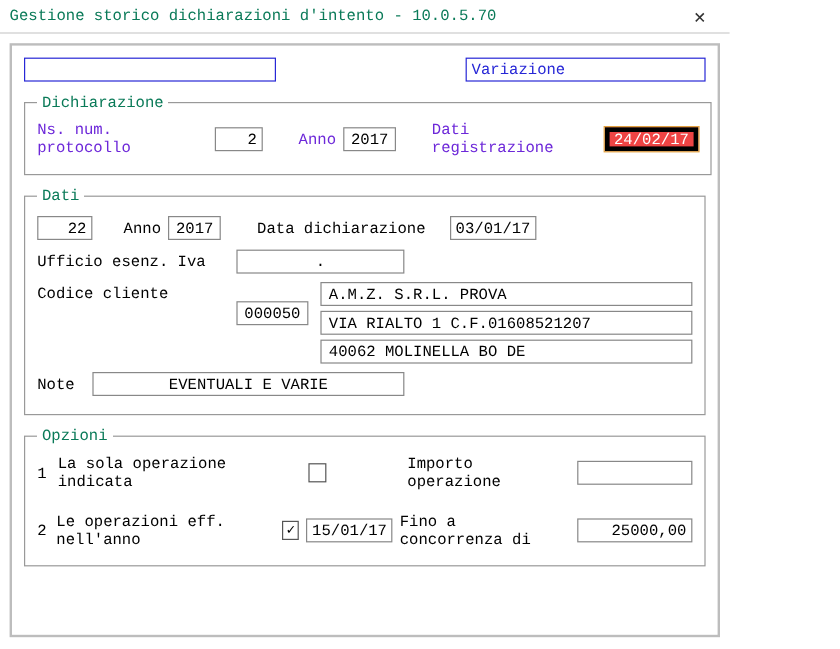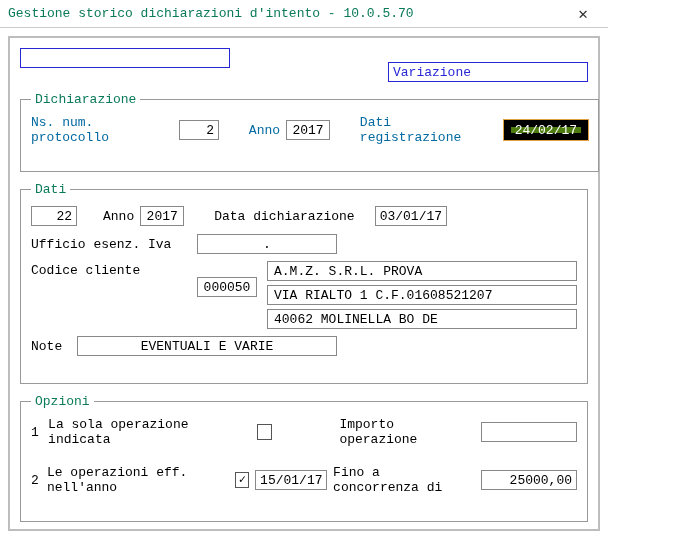--- a/index.html
+++ b/index.html
@@ -58,42 +58,42 @@
     background: #fff;
     padding: 0 4px;
     font-family: inherit;
     font-size: 13px;
     text-align: center;
   }
   .field.right { text-align: right; }
   fieldset {
     border: 1px solid #999;
     margin: 0 0 10px 0;
-    padding: 8px 10px 20px 10px;
+    padding: 8px 10px 8px 10px;
     position: relative;
     font-family: Liberation Mono, monospace;
   }
   legend {
     color: #0a7a58;
     padding: 0 4px;
     font-size: 13px;
   }
   .row {
     display: flex;
     align-items: center;
     gap: 6px;
     margin-bottom: 6px;
     min-height: 22px;
   }
-  .lbl-blue { color: #0369a1; }
+  .lbl-blue { color: #6d28d9; }
   .lbl { color: #000; }
   .sel {
-    background: #4d7c0f;
+    background: #ef4444;
     color: #fff;
-    border: 7px solid #000000;
+    border: 4px solid #000000;
     outline: 1px solid #e0a040;
     padding: 0 4px;
     height: 20px;
     display: inline-flex;
     align-items: center;
   }
   .ro-line {
     border: 1px solid #888;
     height: 20px;
     padding: 0 6px;
@@ -122,21 +122,21 @@
   <div class="title-bar">
     <span>Gestione storico  dichiarazioni d'intento    -    10.0.5.70</span>
     <span class="close">✕</span>
   </div>
 
   <div class="client">
 
     <div class="top-row">
       <input class="box-input" style="width: 210px;">
       <span style="flex:1"></span>
-      <input class="box-input" style="width: 200px; margin-top: 14px;" value="Variazione">
+      <input class="box-input" style="width: 200px;" value="Variazione">
     </div>
 
     <fieldset>
       <legend>Dichiarazione</legend>
       <div class="row">
         <span class="lbl-blue" style="width:160px">Ns. num. protocollo</span>
         <input class="field right" style="width: 40px;" value="2">
         <span class="sp" style="width:20px"></span>
         <span class="lbl-blue">Anno</span>
         <input class="field" style="width: 44px;" value="2017">

